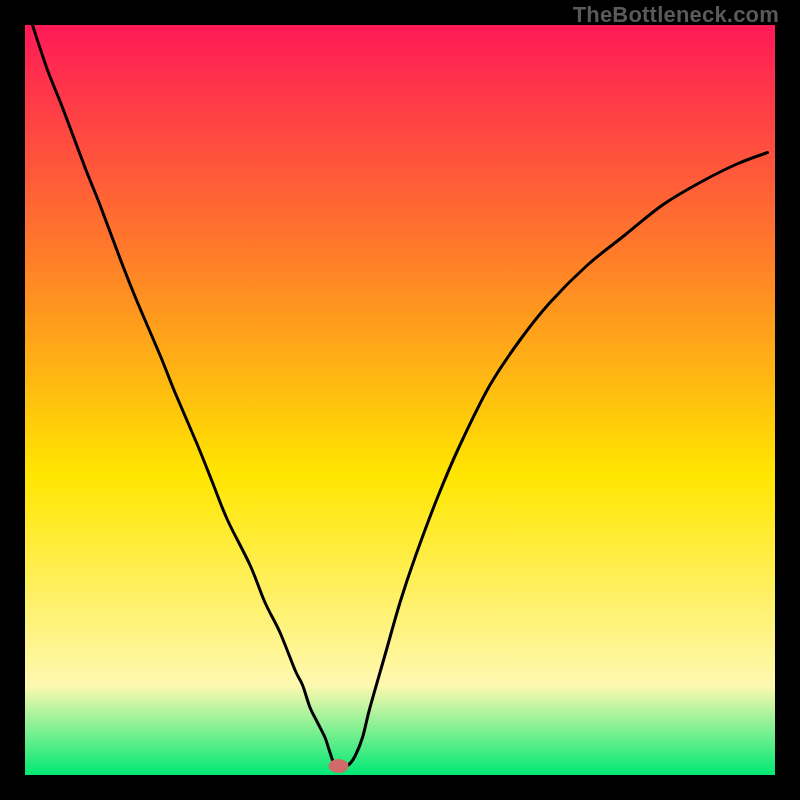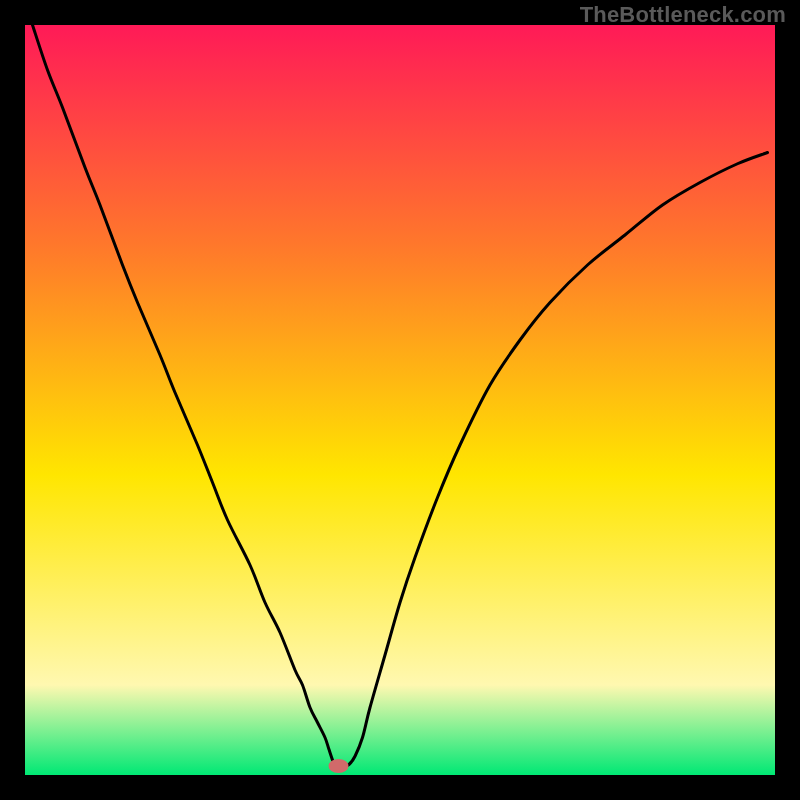--- a/index.html
+++ b/index.html
@@ -13,21 +13,21 @@
   }
   .frame {
     position: absolute;
     left: 0; top: 0;
     width: 800px; height: 800px;
     background: #000;
   }
   .watermark {
     position: absolute;
     top: 2px;
-    right: 14px;
+    right: 21px;
     color: #5a5a5a;
     font-size: 22px;
     font-weight: 600;
     letter-spacing: 0.2px;
     z-index: 5;
   }
   svg { display:block; }
 </style>
 </head>
 <body>

